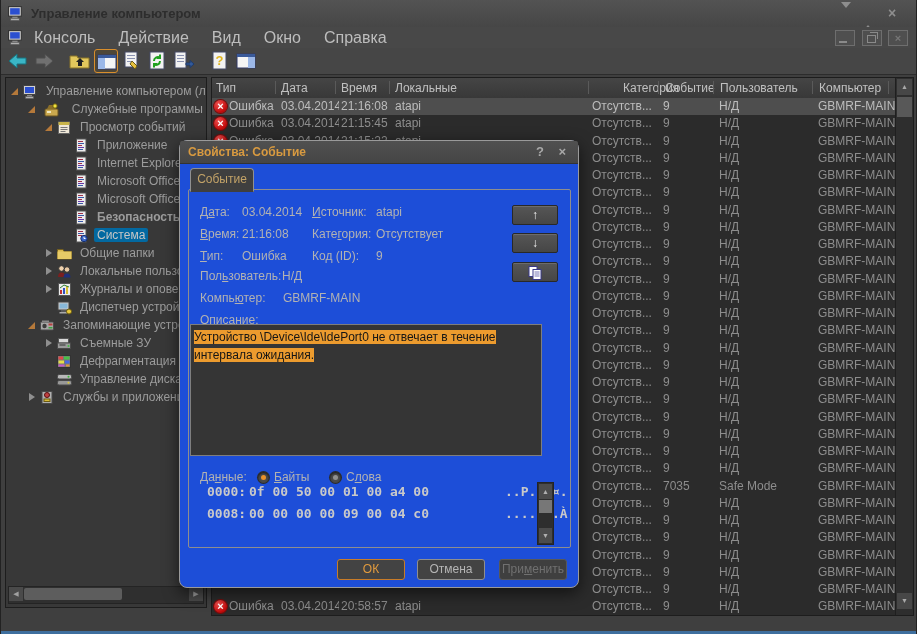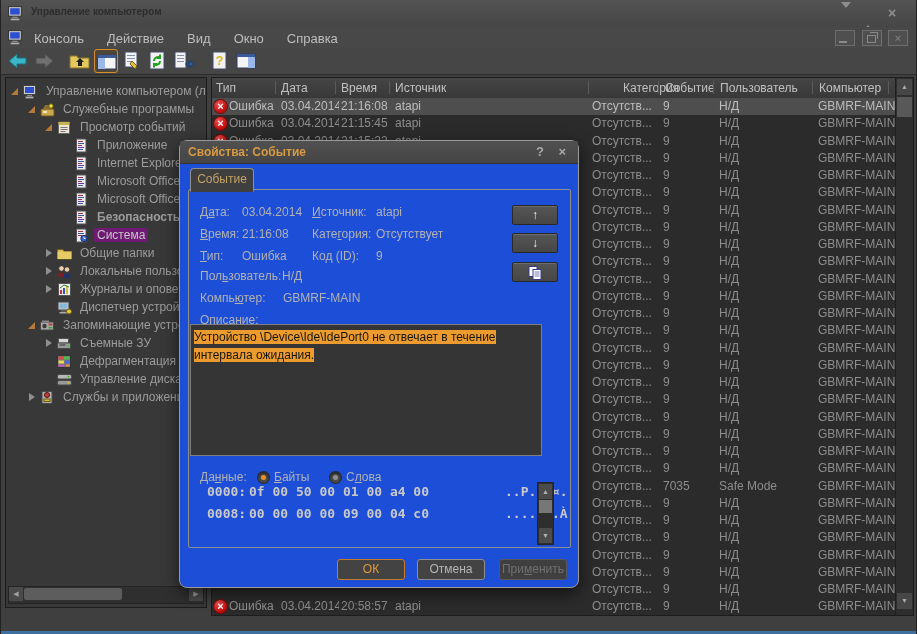--- a/index.html
+++ b/index.html
@@ -2,32 +2,32 @@
 <html><head>
 <meta charset="utf-8">
 <style>
   html,body{margin:0;padding:0;background:#333;font-family:"Liberation Sans",sans-serif;}
   #window{position:relative;width:917px;height:634px;background:#3f3f3f;overflow:hidden;
     border-left:1px solid #222;border-right:1px solid #222;box-sizing:border-box;}
   u{text-decoration:underline;}
 
   
   #titlebar{position:absolute;top:0;left:0;width:100%;height:27px;background:linear-gradient(#535353,#464646);border-bottom:1px solid #3a3a3a;}
-  #title-text{position:absolute;left:30px;top:6px;font-size:10px;font-weight:bold;color:#2d2d2d;}
+  #title-text{position:absolute;left:30px;top:6px;font-size:13px;font-weight:bold;color:#2d2d2d;}
   .app-icon{position:absolute;left:7px;top:5px;width:16px;height:16px;}
   .winbtn{position:absolute;top:8px;width:16px;height:12px;text-align:center;}
   .tri-down{width:0;height:0;border-left:5px solid transparent;border-right:5px solid transparent;border-top:6px solid #8e8e8e;margin:3px auto 0;}
   .tri-up{width:0;height:0;border-left:5px solid transparent;border-right:5px solid transparent;border-bottom:6px solid #8e8e8e;margin:3px auto 0;}
   .x-glyph{color:#8e8e8e;font-size:14px;font-weight:bold;line-height:12px;}
 
   
   #menubar{position:absolute;top:27px;left:0;width:100%;height:21px;background:#484848;}
   #menubar .app-icon{top:2px;}
   #menu-items{position:absolute;left:26px;top:0;height:21px;line-height:21px;}
-  .menu-item{display:inline-block;padding:0 7px;margin-right:9px;font-size:13px;color:#bdbdbd;}
+  .menu-item{display:inline-block;padding:0 7px;margin-right:9px;font-size:16px;color:#bdbdbd;}
   #mdi-buttons{position:absolute;right:8px;top:3px;}
   .mdi-btn{display:inline-block;width:18px;height:14px;border:1px solid #6e6e6e;background:#4f4f4f;margin-left:2px;position:relative;vertical-align:top;}
   .mdi-min-bar{position:absolute;left:3px;bottom:2px;width:8px;height:2px;background:#8a8a8a;}
   .mdi-restore{position:absolute;left:4px;top:4px;width:7px;height:6px;border:1px solid #8a8a8a;}
   .mdi-restore::before{content:"";position:absolute;left:2px;top:-4px;width:7px;height:6px;border:1px solid #8a8a8a;border-left:none;border-bottom:none;}
   .mdi-x{position:absolute;left:0;top:0;width:100%;text-align:center;color:#777;font-size:11px;font-weight:bold;line-height:14px;}
 
   
   #toolbar{position:absolute;top:48px;left:0;width:100%;height:27px;background:#464646;border-bottom:1px solid #2c2c2c;padding:1px 0 0 5px;box-sizing:border-box;white-space:nowrap;}
   .tbtn{display:inline-block;width:24px;height:24px;padding:1px;vertical-align:top;margin-right:2px;box-sizing:border-box;}
@@ -36,21 +36,21 @@
 
   
   #tree-panel{position:absolute;left:4px;top:77px;width:202px;height:531px;background:#383838;border:1px solid #1d1d1d;overflow:hidden;box-sizing:border-box;}
   #tree-items{position:absolute;left:0;top:4px;width:100%;}
   .titem{height:18px;display:flex;align-items:center;white-space:nowrap;font-size:12px;color:#9c9c9c;overflow:hidden;}
   .exp{width:13px;height:13px;flex:0 0 13px;position:relative;}
   .exp-open::after{content:"";position:absolute;left:2px;top:3px;border-bottom:7px solid #b5793a;border-left:7px solid transparent;}
   .exp-closed::after{content:"";position:absolute;left:3px;top:2px;border-left:6px solid #8f8f8f;border-top:4px solid transparent;border-bottom:4px solid transparent;}
   .ticon{width:15px;height:15px;flex:0 0 15px;margin:0 5px 0 1px;}
   .tlabel{padding:0 3px;}
-  .tsel{background:#701a75;color:#c6c6c6;border-radius:2px;}
+  .tsel{background:#0369a1;color:#c6c6c6;border-radius:2px;}
   #tree-hscroll{position:absolute;left:2px;right:2px;bottom:3px;height:16px;background:#2f2f2f;border:1px solid #242424;}
   .hs-arrow{position:absolute;top:0;width:14px;height:14px;background:#4a4a4a;color:#a0a0a0;font-size:7px;text-align:center;line-height:14px;}
   #tree-hthumb{position:absolute;left:15px;top:1px;width:98px;height:12px;background:#5d5d5d;border-radius:2px;}
 
   #list-panel{position:absolute;left:210px;top:77px;width:703px;height:539px;background:#2b2b2b;border:1px solid #1d1d1d;overflow:hidden;box-sizing:border-box;}
   #list-header{position:absolute;left:0;top:0;width:100%;height:20px;background:linear-gradient(#454545,#383838);border-bottom:1px solid #1f1f1f;}
   .hcell{position:absolute;top:0;height:20px;line-height:20px;font-size:12px;color:#c0c0c0;white-space:nowrap;}
   .hsep{position:absolute;top:3px;width:1px;height:13px;background:#5a5a5a;}
   #rows{position:absolute;left:0;top:20px;width:684px;}
   .lrow{position:relative;height:17.25px;}
@@ -172,21 +172,21 @@
         <div class="titem" style="padding-left: 3px;">
           <span class="exp exp-open"></span>
           <span class="ticon"><svg width="15" height="15" viewBox="0 0 15 15">
               <rect x="0.5" y="1.5" width="12" height="9" fill="#cfcfcf" stroke="#444"></rect>
               <rect x="2" y="3" width="9" height="6" fill="#2b4fd0"></rect>
               <rect x="4" y="11" width="5" height="1.5" fill="#888"></rect>
               <rect x="2.5" y="12.5" width="8" height="2" fill="#b0b0b0" stroke="#555" stroke-width="0.5"></rect>
             </svg></span>
           <span class="tlabel">Управление компьютером (локал</span>
         </div>
-        <div class="titem" style="padding-left: 20px;">
+        <div class="titem" style="padding-left: 20px; justify-content: space-between;">
           <span class="exp exp-open"></span>
           <span class="ticon"><svg width="15" height="15" viewBox="0 0 15 15">
               <rect x="1" y="7" width="13" height="7" rx="1" fill="#caa84e" stroke="#6a5520"></rect>
               <path d="M3 7 L5 3 H10 L12 7" fill="#8a6f2a"></path>
               <circle cx="11" cy="4" r="2.2" fill="#efe23e" stroke="#6a5a10"></circle>
               <rect x="3" y="9" width="4" height="2" fill="#efe7c0"></rect>
             </svg></span>
           <span class="tlabel">Служебные программы</span>
         </div>
         <div class="titem" style="padding-left: 37px;">
@@ -371,21 +371,21 @@
       <span class="hs-arrow" style="right:0">▶</span>
       <span id="tree-hthumb"></span>
     </div>
   </div>
 
   <div id="list-panel">
     <div id="list-header">
         <span class="hcell" style="left: 4px;">Тип</span>
         <span class="hcell" style="left: 69px;">Дата</span>
         <span class="hcell" style="left: 129px;">Время</span>
-        <span class="hcell" style="left: 183px;">Источник</span>
+        <span class="hcell" style="left: 183px;">Локальные</span>
         <span class="hcell" style="left: 383px; margin-left: 28px;">Категория</span>
         <span class="hcell" style="left: 453px;">Событие</span>
         <span class="hcell" style="left: 508px;">Пользователь</span>
         <span class="hcell" style="left: 607px;">Компьютер</span>
         <div class="hsep" style="left: 63px;"></div>
         <div class="hsep" style="left: 123px;"></div>
         <div class="hsep" style="left: 177px;"></div>
         <div class="hsep" style="left: 376px;"></div>
         <div class="hsep" style="left: 446px;"></div>
         <div class="hsep" style="left: 501px;"></div>

